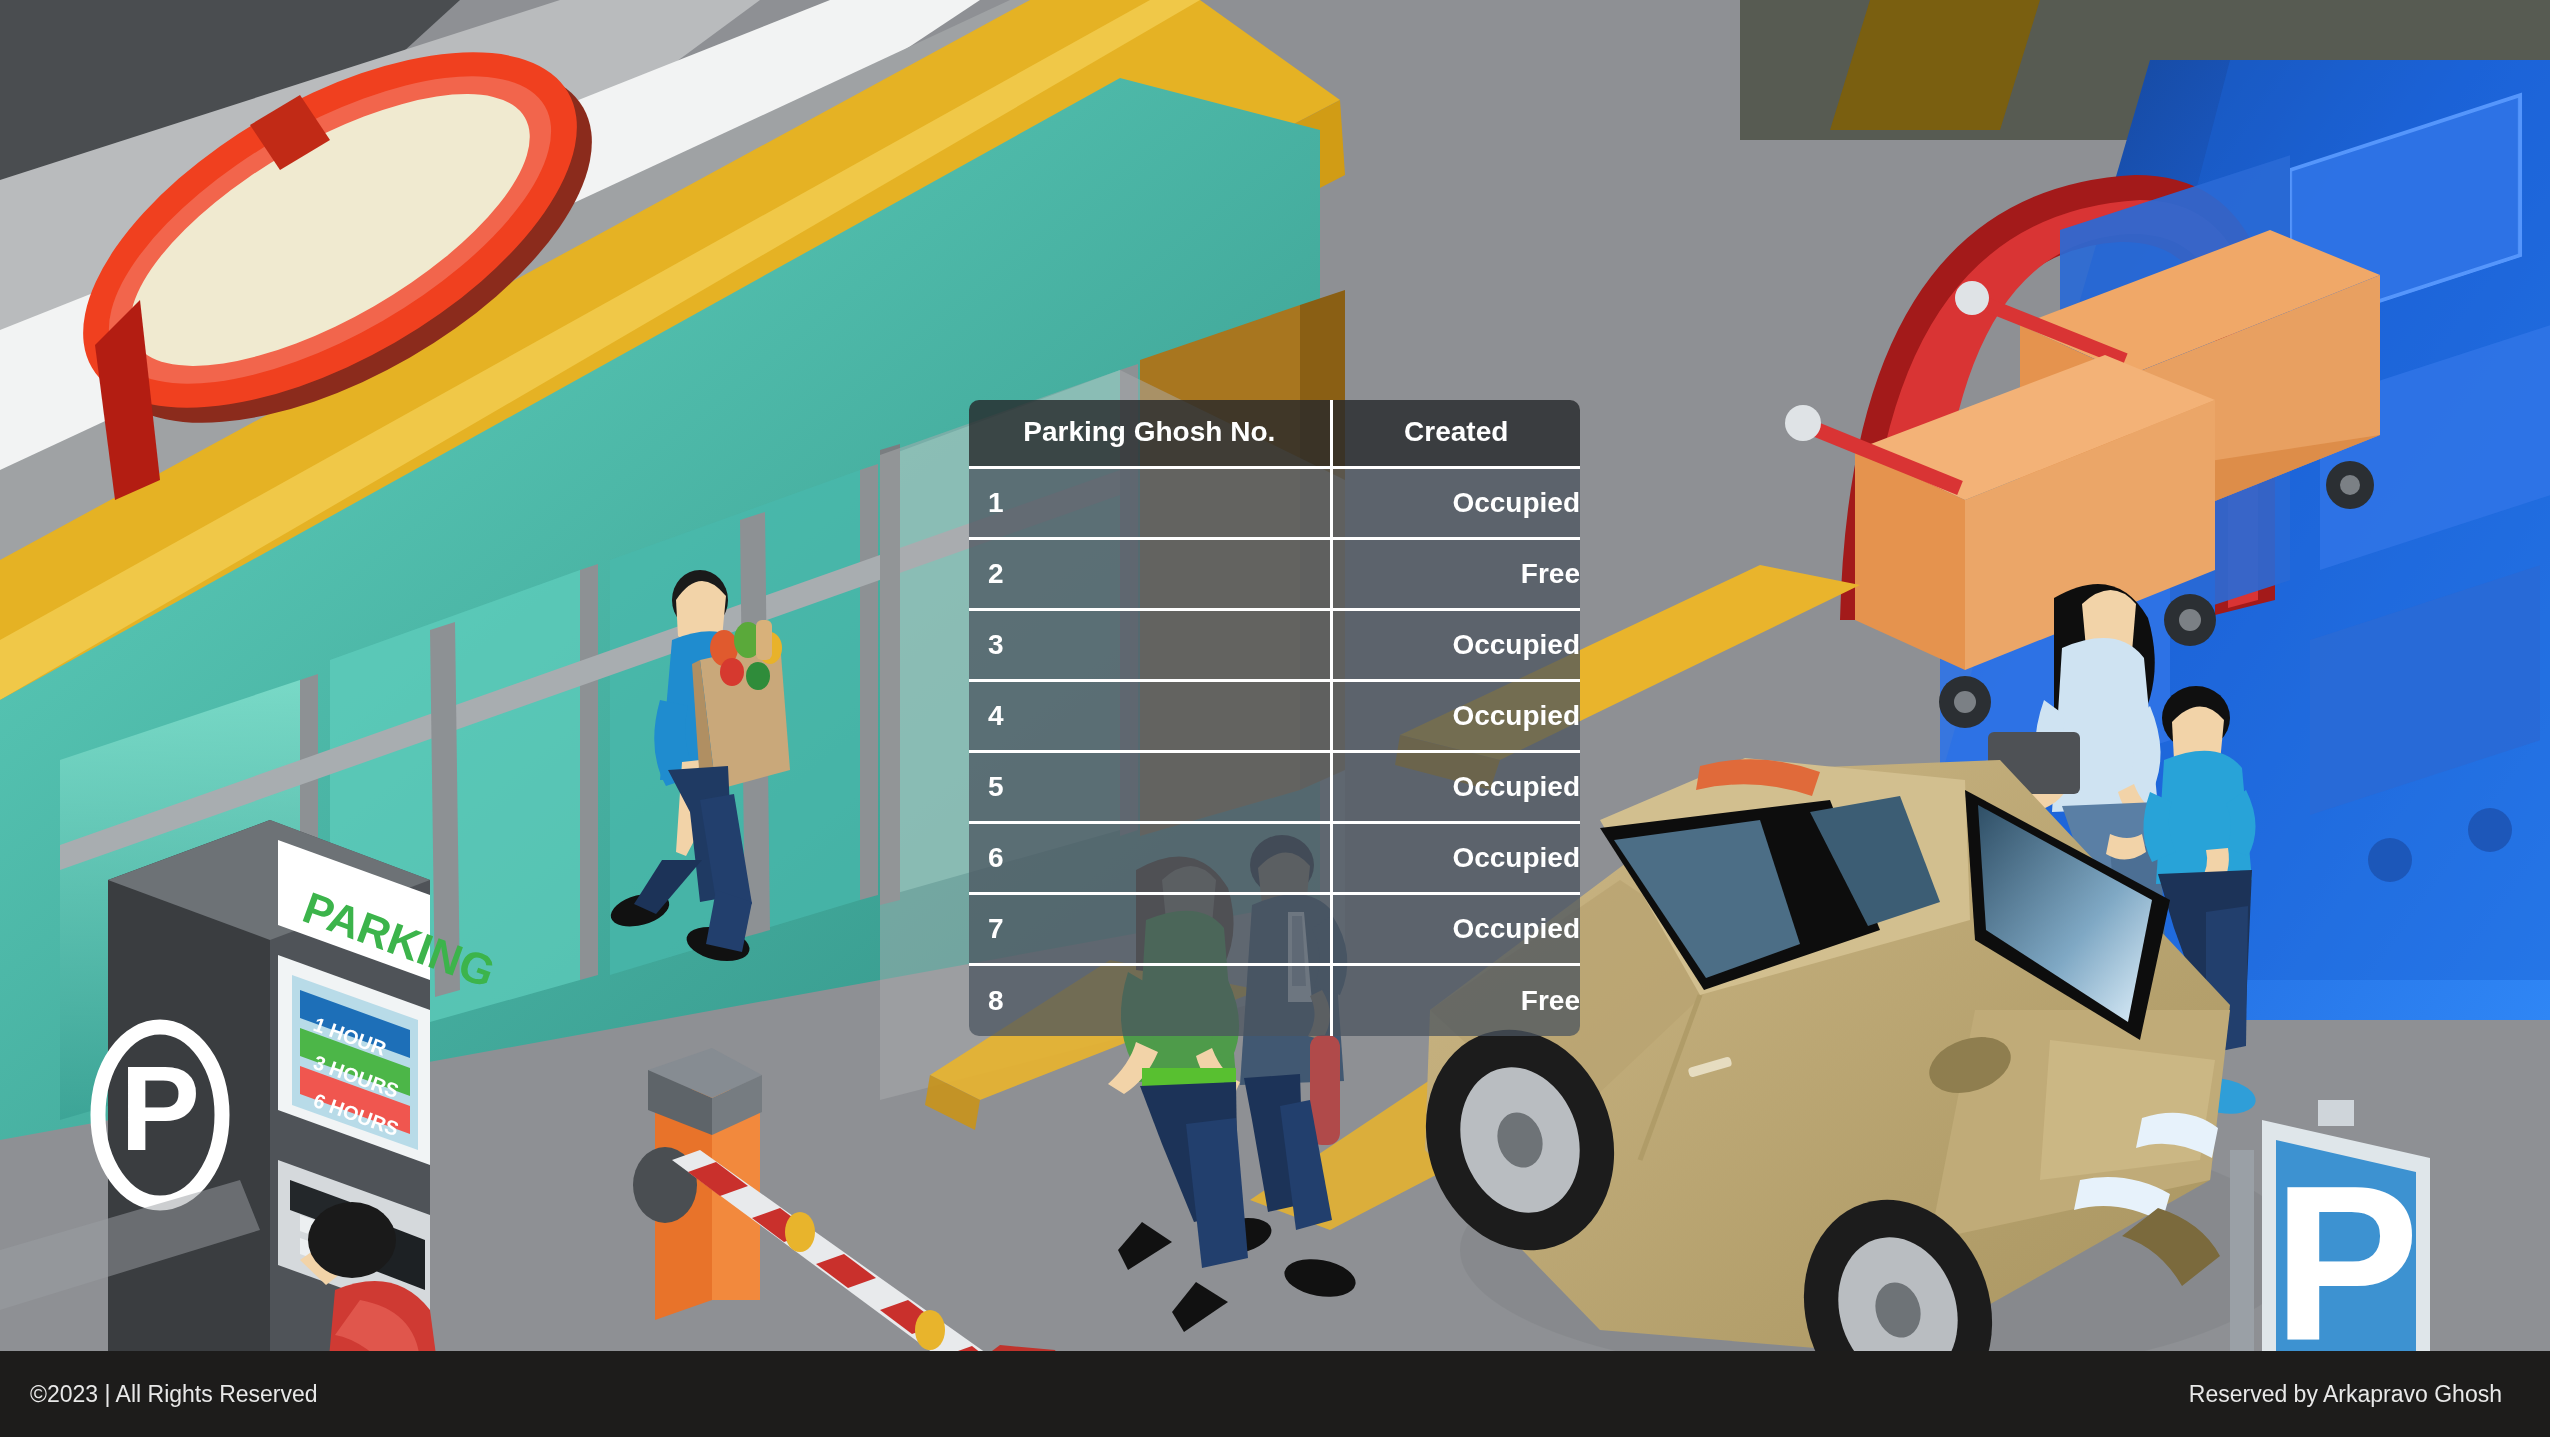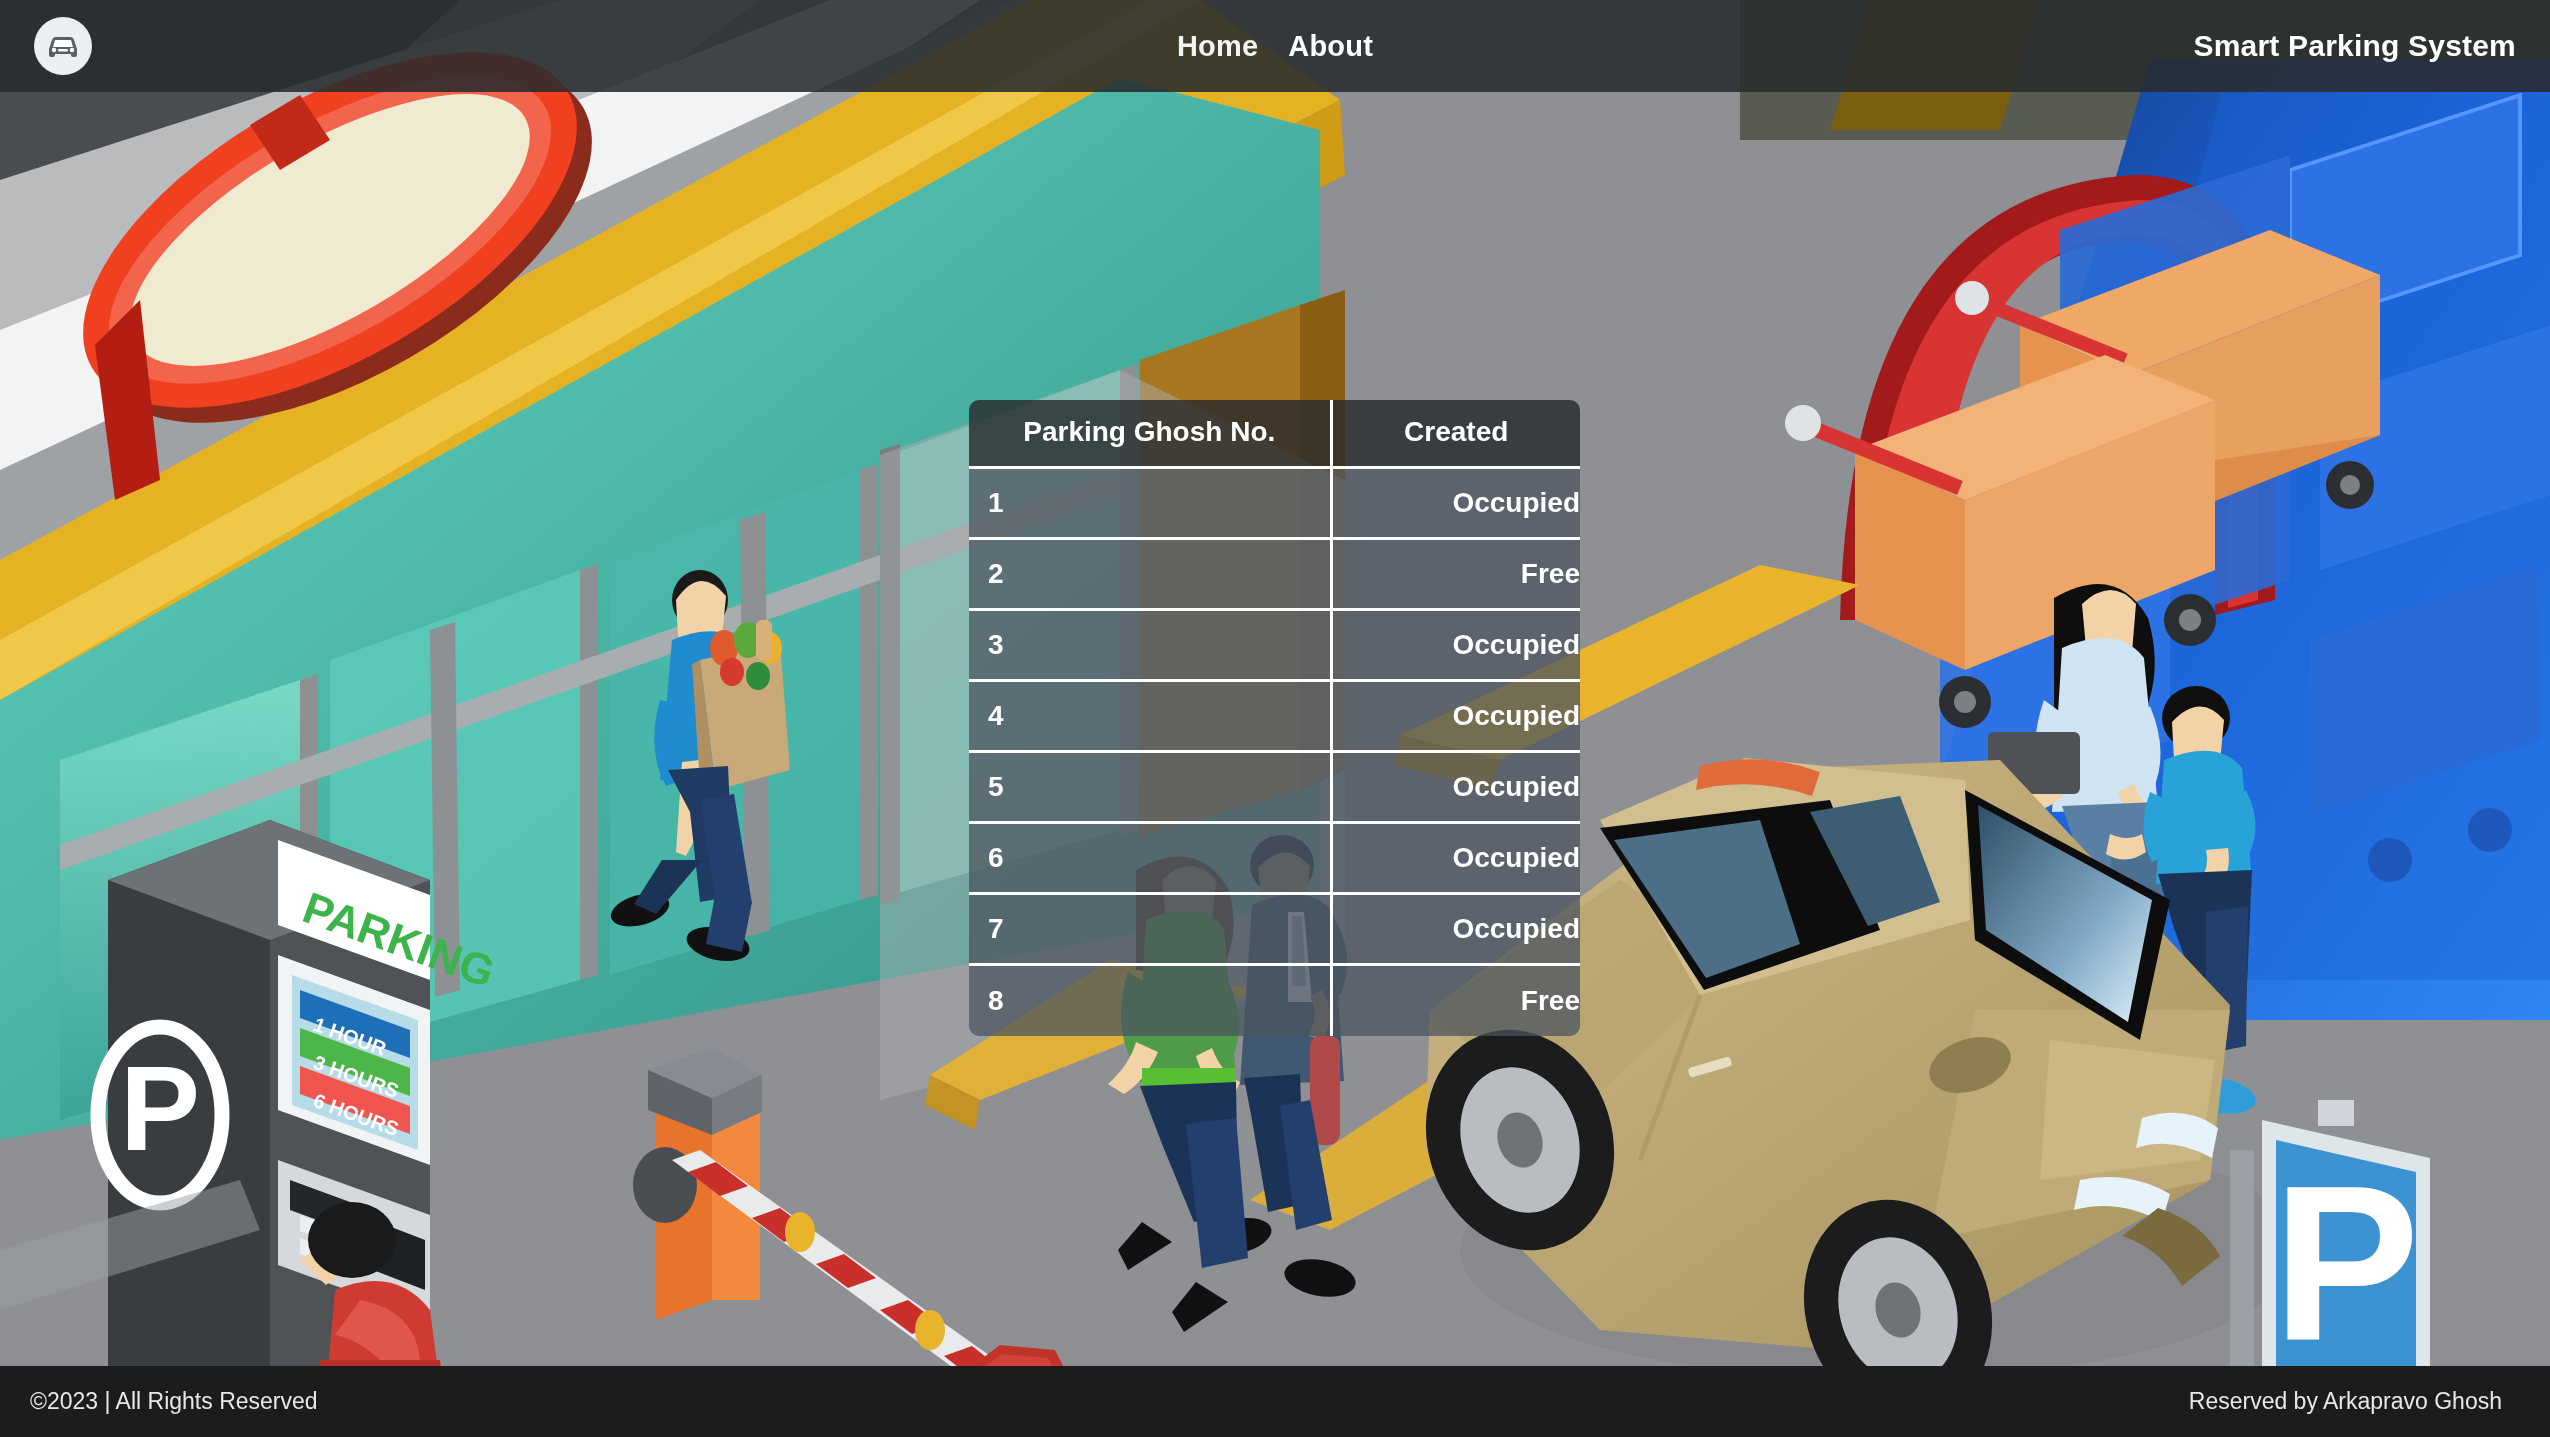--- a/index.html
+++ b/index.html
@@ -91,21 +91,21 @@
     border-bottom:3px solid #ffffff;
   }
   table.slots tbody td:last-child { border-right:none;text-align:right; }
   table.slots tbody tr:last-child td { border-bottom:none; }
   col.c-slot { width:362px; }
   col.c-status { width:249px; }
 
   
   .footer {
     position:absolute; left:0; bottom:0;
-    width:2550px; height:71px;
+    width:2550px; height:86px;
     background:#1d1c1b;
     display:flex; align-items:center;
     padding:0 30px;
     z-index:40;
   }
   .footer-left, .footer-right {
     color:#e8e8e8;
     font-size:23px;
     white-space:nowrap;
   }
@@ -463,38 +463,20 @@
       <rect x="2230" y="1150" width="24" height="280" fill="#9aa0a6"></rect>
       <polygon points="2262,1120 2430,1158 2430,1430 2262,1392" fill="#dfe6ea"></polygon>
       <polygon points="2276,1140 2416,1172 2416,1410 2276,1378" fill="#3d92d1"></polygon>
       <text x="2346" y="1340" font-family="Liberation Sans, sans-serif" font-size="220" font-weight="bold" fill="#ffffff" text-anchor="middle">P</text>
       <rect x="2318" y="1100" width="36" height="26" fill="#cfd5da"></rect>
     </g>
 
     <polygon points="0,1250 240,1180 260,1230 0,1310" fill="#9a9da1" opacity="0.5"></polygon>
   </svg>
 
-  <nav class="navbar">
-    <div class="brand-logo">
-      <svg width="40" height="30" viewBox="0 0 40 30" aria-hidden="true">
-        <path d="M6 18 L9 9 Q10 6 13 6 L27 6 Q30 6 31 9 L34 18 L34 24 Q34 26 32 26 L30 26 Q28 26 28 24 L28 23 L12 23 L12 24 Q12 26 10 26 L8 26 Q6 26 6 24 Z" fill="#5a5f63"></path>
-        <path d="M12 9 L28 9 L30 16 L10 16 Z" fill="#ffffff"></path>
-        <circle cx="11" cy="19" r="2.2" fill="#ffffff"></circle>
-        <circle cx="29" cy="19" r="2.2" fill="#ffffff"></circle>
-        <rect x="15" y="18" width="10" height="2.4" rx="1.2" fill="#ffffff"></rect>
-      </svg>
-    </div>
-
-    <div class="nav-links">
-      <a class="nav-link active" href="#">Home</a>
-      <a class="nav-link" href="#">About</a>
-    </div>
-
-    <div class="brand-title">Smart Parking System</div>
-  </nav>
 
   <div class="table-wrap">
     <table class="slots">
       <colgroup>
           <col class="c-slot">
           <col class="c-status">
         </colgroup>
       <thead>
         <tr>
           <th>Parking Ghosh No.</th>

